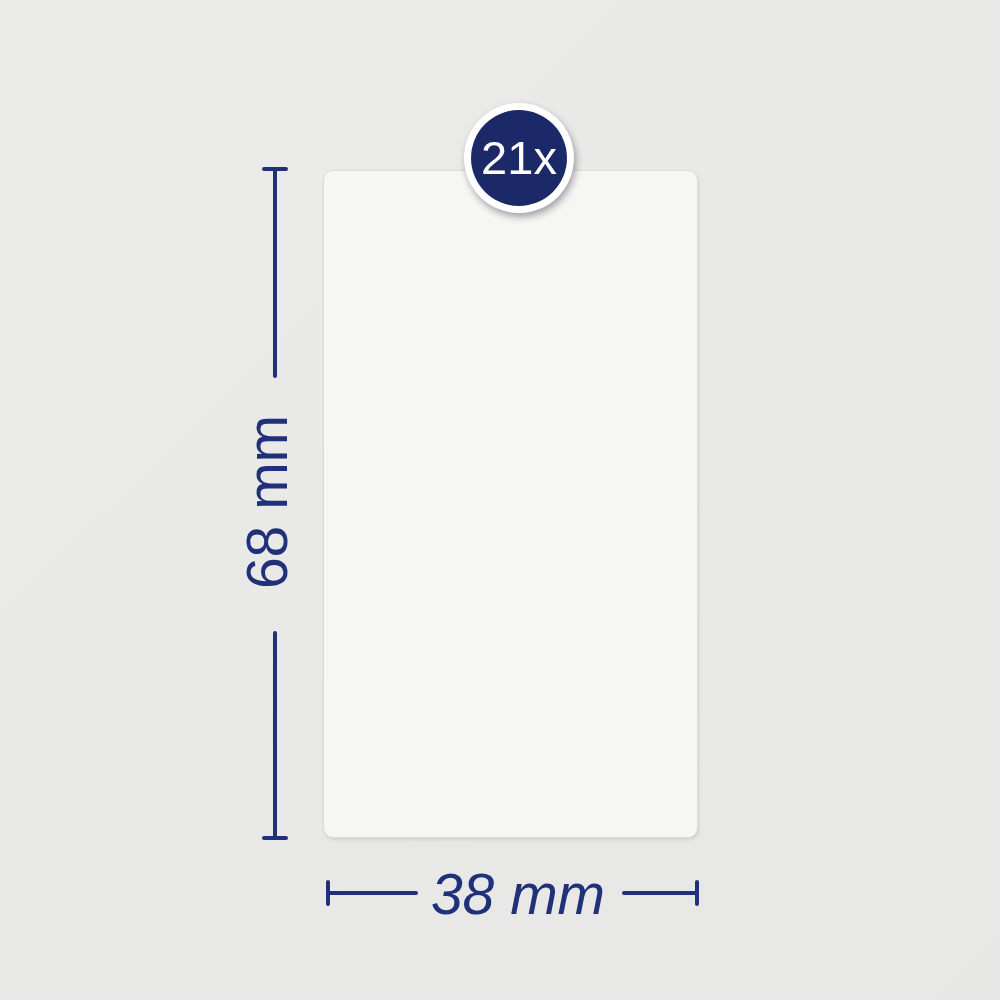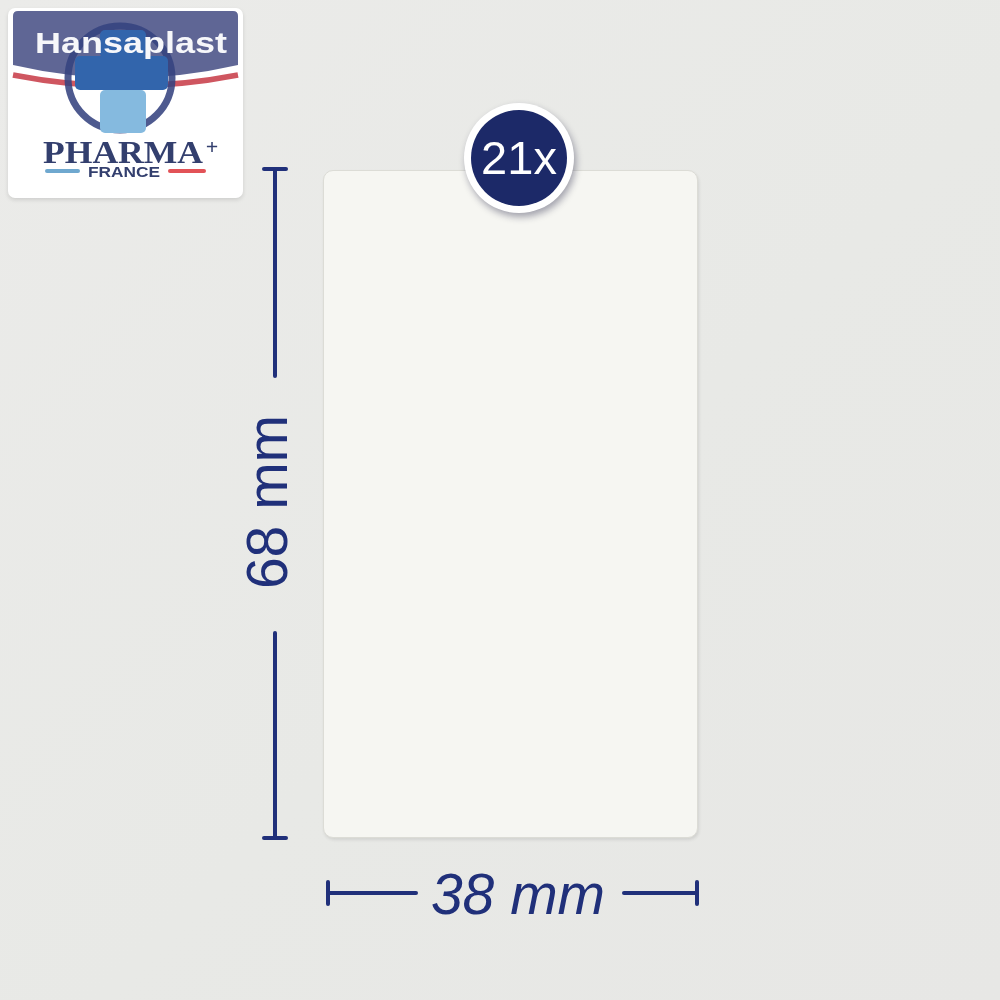--- a/index.html
+++ b/index.html
@@ -151,39 +151,14 @@
   <div class="dim-label width">38 mm</div>
   <div class="dim h-seg-right"></div>
   <div class="dim h-tick-right"></div>
 
   <div class="badge">
     <div class="badge-disc">
       <span class="badge-label">21x</span>
     </div>
   </div>
 
-  <div class="logo-card">
-    <svg width="235" height="190" viewBox="0 0 235 190" xmlns="http://www.w3.org/2000/svg">
-
-      <path d="M10 3 L225 3 Q230 3 230 8 L230 57 Q117 83 5 57 L5 8 Q5 3 10 3 Z" fill="#5f6695"></path>
-
-      <path d="M5 67 Q117 89 230 67" stroke="#cf5660" stroke-width="5.5" fill="none"></path>
-
-      <circle cx="112" cy="70" r="52" fill="none" stroke="#36437f" stroke-width="7" opacity="0.88"></circle>
-
-      <g>
-        <rect x="92" y="22" width="46" height="28" rx="5" fill="#3265ac"></rect>
-        <rect x="67" y="48" width="93" height="34" rx="5" fill="#3265ac"></rect>
-        <rect x="92" y="82" width="46" height="43" rx="5" fill="#85badf"></rect>
-      </g>
-
-      <text class="logo-brand-text" x="123" y="45" text-anchor="middle" textLength="192" lengthAdjust="spacingAndGlyphs">Hansaplast</text>
-
-      <text class="logo-pharma-text" x="115" y="155" text-anchor="middle" textLength="160" lengthAdjust="spacingAndGlyphs">PHARMA</text>
-      <text class="logo-plus-text" x="204" y="146" text-anchor="middle">+</text>
-
-      <rect x="37" y="161" width="35" height="4" rx="2" fill="#6fa8cf"></rect>
-      <text class="logo-country-text" x="116" y="169" text-anchor="middle" textLength="72" lengthAdjust="spacingAndGlyphs">FRANCE</text>
-      <rect x="160" y="161" width="38" height="4" rx="2" fill="#e25257"></rect>
-    </svg>
-  </div>
 
 </div>
 
 </body></html>

